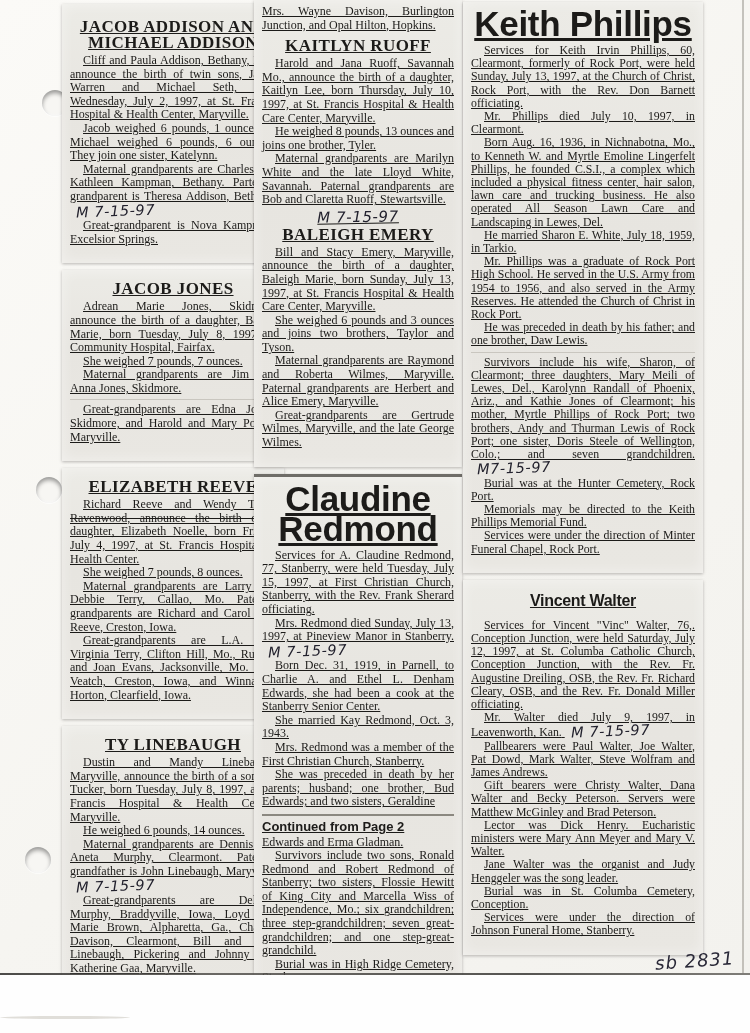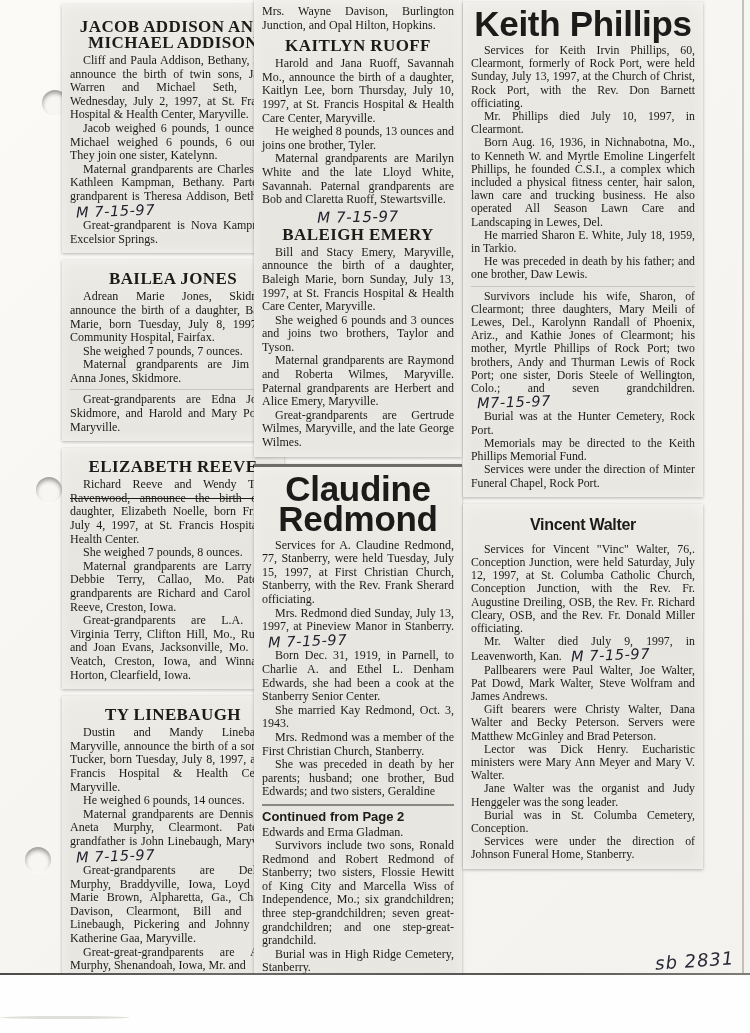--- a/index.html
+++ b/index.html
@@ -32,22 +32,23 @@
   .hole{
     position:absolute;width:26px;height:26px;border-radius:50%;
     background:#f7f6f3;
     box-shadow:inset 0 3px 4px rgba(0,0,0,.38), inset 0 -1px 2px rgba(255,255,255,.9), 0 1px 1px rgba(255,255,255,.7);
   }
   .col{position:absolute;}
   .clip{
     position:relative;
     background:linear-gradient(180deg,#ecebe6 0%,#e7e5e0 40%,#e9e7e2 100%);
     box-shadow:0 1px 3px rgba(60,58,54,.35), inset 0 0 14px rgba(255,255,255,.45);
-    padding:5px 8px 7px 8px;
+    padding:5px 8px 17px 8px;
     text-align:justify;
+    text-decoration:underline;
   }
   .clip + .clip{margin-top:7px;}
   .bp{margin:0;font-size:12px;line-height:13.6px;text-indent:13px;}
   .noindent{text-indent:0;}
   .colR .bp{font-size:11.8px;line-height:13.2px;}
   .hl{
     margin:6px 4px 3px 4px;text-align:center;font-size:17px;line-height:16px;
     font-weight:bold;letter-spacing:.4px;font-family:"Liberation Serif",serif;
     text-indent:0;
   }
@@ -93,21 +94,21 @@
     <section class="clip">
       <h3 class="hl hl-first">JACOB ADDISON AND MICHAEL ADDISON</h3>
       <p class="bp">Cliff and Paula Addison, Bethany, Mo., announce the birth of twin sons, Jacob Warren and Michael Seth, born Wednesday, July 2, 1997, at St. Francis Hospital &amp; Health Center, Maryville.</p>
       <p class="bp">Jacob weighed 6 pounds, 1 ounce and Michael weighed 6 pounds, 6 ounces. They join one sister, Katelynn.</p>
       <p class="bp"><span>Maternal grandparents are Charles and Kathleen Kampman, Bethany. Parternal grandparent is Theresa Addison, Bethany.</span>
         <span class="hw">M 7-15-97</span></p>
       <p class="bp">Great-grandparent is Nova Kampman, Excelsior Springs.</p>
     </section>
 
     <section class="clip">
-      <h3 class="hl">BAILEA JONES</h3>
+      <h3 class="hl">JACOB JONES</h3>
       <p class="bp">Adrean Marie Jones, Skidmore announce the birth of a daughter, Bailea Marie, born Tuesday, July 8, 1997, at Community Hospital, Fairfax.</p>
       <p class="bp">She weighed 7 pounds, 7 ounces.</p>
       <p class="bp">Maternal grandparents are Jim and Anna Jones, Skidmore.</p>
       <p class="bp seam-light">Great-grandparents are Edna Jones, Skidmore, and Harold and Mary Poppa, Maryville.</p>
     </section>
 
     <section class="clip">
       <h3 class="hl">ELIZABETH REEVE</h3>
       <p class="bp">
         <span>Richard Reeve and Wendy Terry,</span>
@@ -165,20 +166,21 @@
   </div>
 
   <div class="col colR" style="left:463px;top:2px;width:240px;">
 
     <section class="clip">
       <h2 class="obit-hl">Keith Phillips</h2>
       <p class="bp">Services for Keith Irvin Phillips, 60, Clearmont, formerly of Rock Port, were held Sunday, July 13, 1997, at the Church of Christ, Rock Port, with the Rev. Don Barnett officiating.</p>
       <p class="bp">Mr. Phillips died July 10, 1997, in Clearmont.</p>
       <p class="bp">Born Aug. 16, 1936, in Nichnabotna, Mo., to Kenneth W. and Myrtle Emoline Lingerfelt Phillips, he founded C.S.I., a complex which included a physical fitness center, hair salon, lawn care and trucking business. He also operated All Season Lawn Care and Landscaping in Lewes, Del.</p>
       <p class="bp">He married Sharon E. White, July 18, 1959, in Tarkio.</p>
+      <p class="bp">Mr. Phillips was a graduate of Rock Port High School. He served in the U.S. Army from 1954 to 1956, and also served in the Army Reserves. He attended the Church of Christ in Rock Port.</p>
       <p class="bp">He was preceded in death by his father; and one brother, Daw Lewis.</p>
       <p class="bp seam-light"><span>Survivors include his wife, Sharon, of Clearmont; three daughters, Mary Meili of Lewes, Del., Karolynn Randall of Phoenix, Ariz., and Kathie Jones of Clearmont; his mother, Myrtle Phillips of Rock Port; two brothers, Andy and Thurman Lewis of Rock Port; one sister, Doris Steele of Wellington, Colo.; and seven grandchildren.</span>
         <span class="hw">M7-15-97</span></p>
       <p class="bp">Burial was at the Hunter Cemetery, Rock Port.</p>
       <p class="bp">Memorials may be directed to the Keith Phillips Memorial Fund.</p>
       <p class="bp">Services were under the direction of Minter Funeral Chapel, Rock Port.</p>
     </section>
 
     <section class="clip">
       <h2 class="obit-hl smaller">Vincent Walter</h2>

